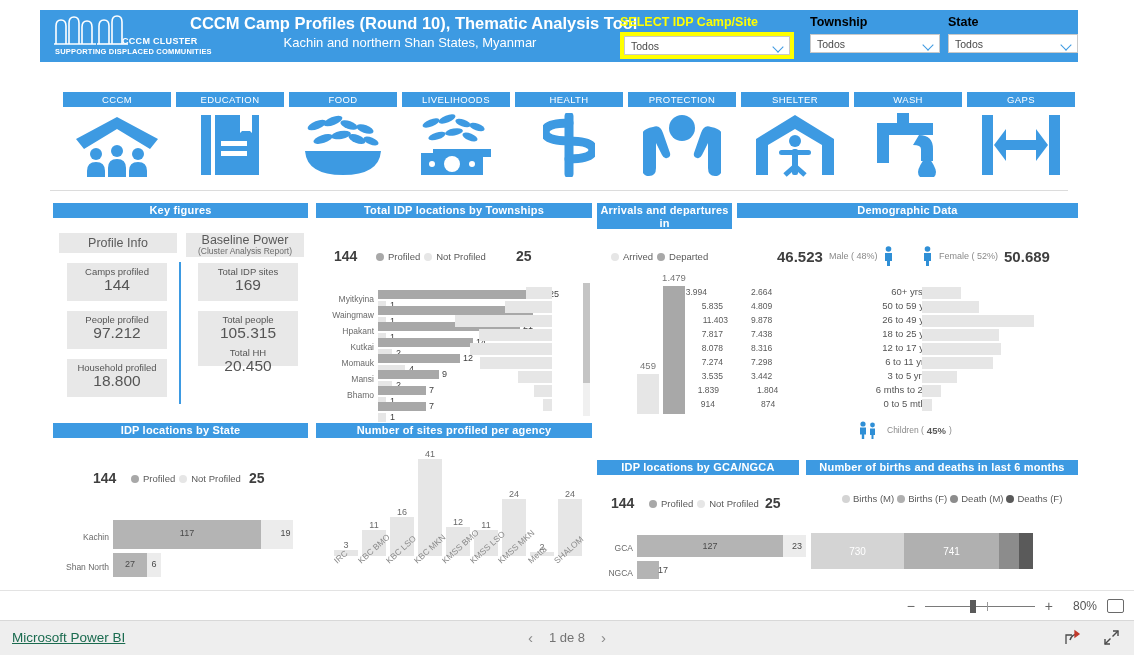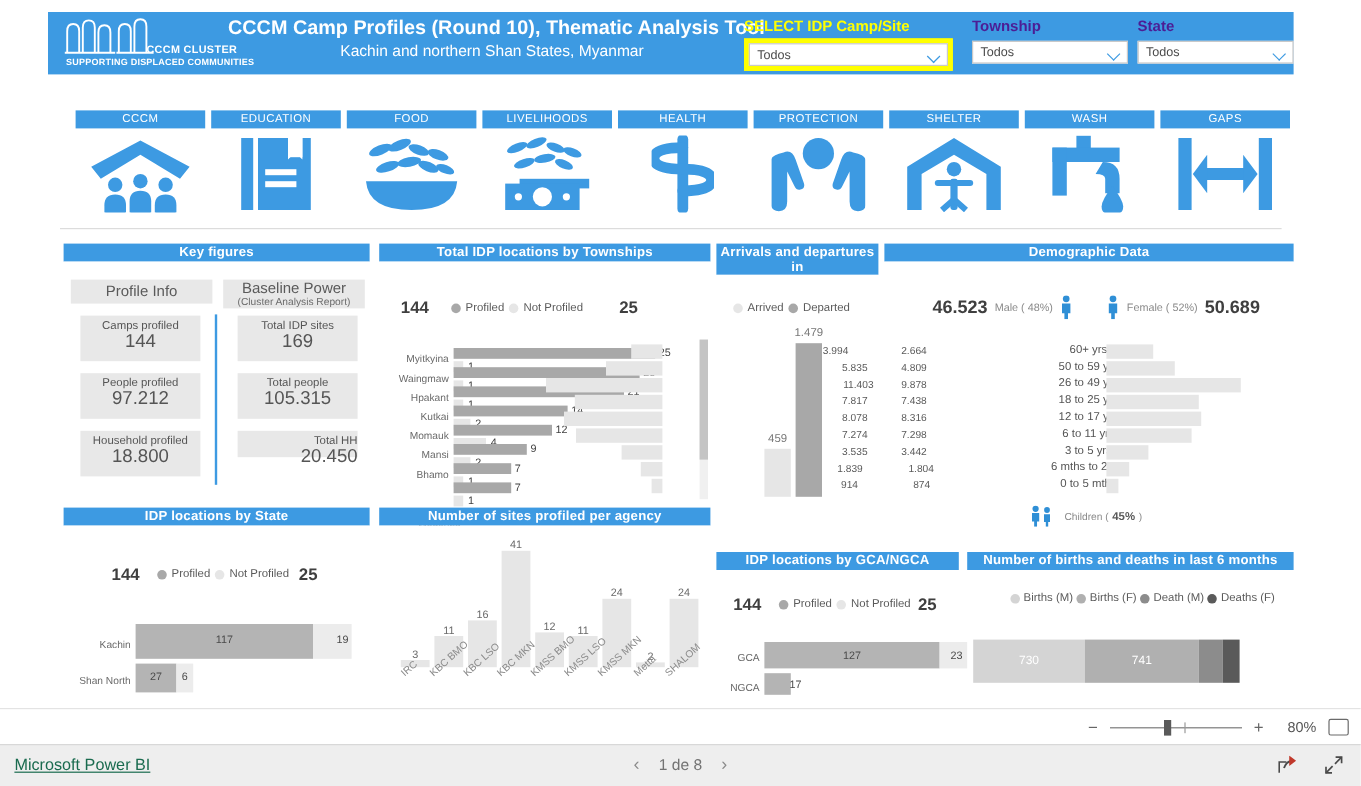--- a/index.html
+++ b/index.html
@@ -46,21 +46,21 @@
     white-space: nowrap;
   }
   .title-sub {
     position: absolute; left: 150px; top: 25px;
     width: 440px; text-align: center;
     font-size: 13px; color: #ffffff; white-space: nowrap;
   }
 
   
   .slicer-label {
-    position: absolute; font-size: 12.5px; font-weight: bold; color: #4c1d95;
+    position: absolute; font-size: 12.5px; font-weight: bold; color: #000000;
     white-space: nowrap;
   }
   .slicer-label.hl { color: #ffff00; }
   .slicer-wrap { position: absolute; }
   .slicer-wrap.focus {
     border: 2px solid #ffff00; padding: 2px; background:#ffff00;
   }
   .slicer-box {
     background: #ffffff; border: 1px solid #c9c9c9;
     height: 19px; position: relative; cursor: pointer;
@@ -422,21 +422,21 @@
         </div>
 
         <div class="kf-tile" style="left:145px; top:45px; width:100px; height:38px;">
           <span class="lbl">Total IDP sites</span>
           <span class="num">169</span>
         </div>
         <div class="kf-tile" style="left:145px; top:93px; width:100px; height:38px;">
           <span class="lbl">Total people</span>
           <span class="num">105.315</span>
         </div>
-        <div class="kf-tile" style="left:145px; top:141px; width:100px; height:22px;text-align:right;">
+        <div class="kf-tile" style="left:145px; top:126px; width:100px; height:22px;">
           <span class="lbl">Total HH</span>
           <span class="num">20.450</span>
         </div>
       </div>
     </div>
 
     <div class="card" style="left:276px; top:193px; width:276px; height:215px;">
       <div class="hdr">Total IDP locations by Townships</div>
       <div class="body" style="height:200px;">
         <div class="big-num" style="left:18px; top:30px;">144</div>

